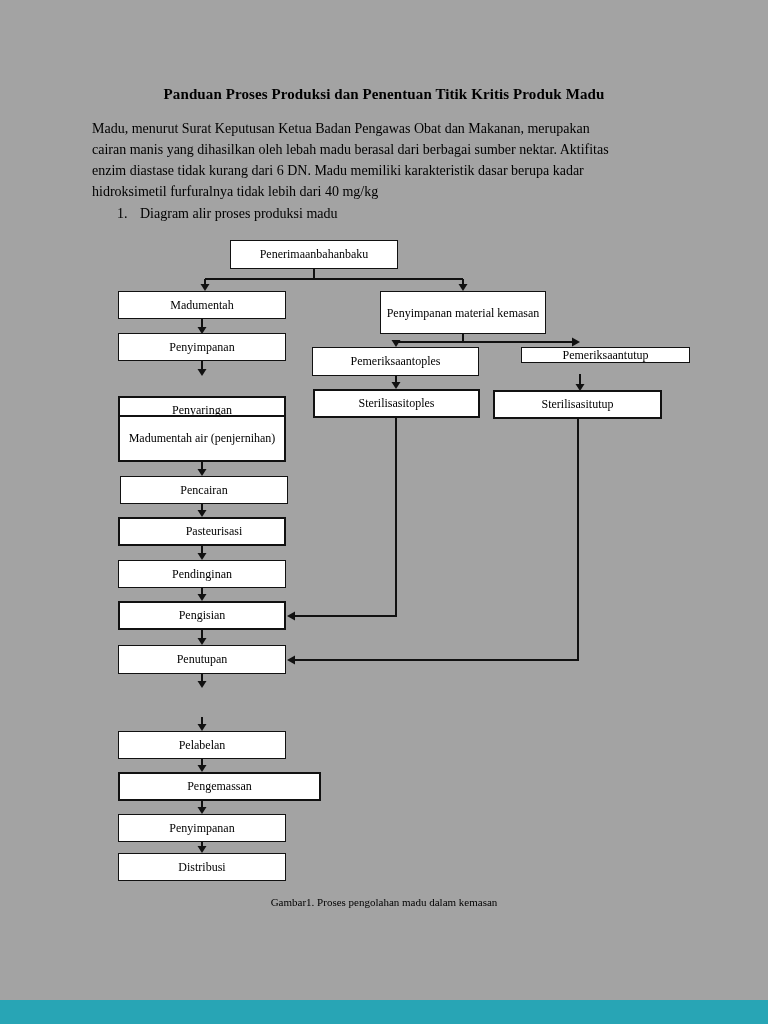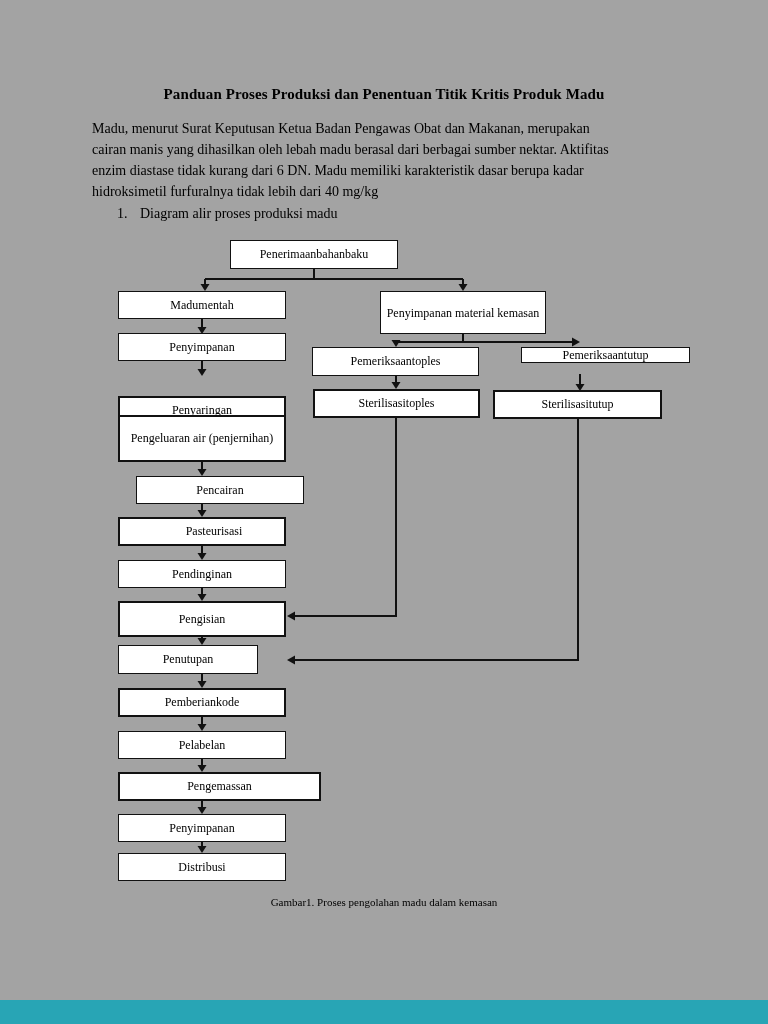--- a/index.html
+++ b/index.html
@@ -28,25 +28,25 @@
     display: flex; align-items: center; justify-content: center;
     font-size: 12px; text-align: center; line-height: 19px;
   }
   .fbox.thick { border-width: 2.4px; }
   
   .b-root   { left: 230px; top: 240px; width: 168px; height: 29px; }
   .b-l0  { left: 118px; top: 291px; width: 168px; height: 28px; }
   .b-l1  { left: 118px; top: 333px; width: 168px; height: 28px; }
   .b-l2  { left: 118px; top: 376px; width: 168px; height: 28px; margin-top: 20px; }
   .b-l3  { left: 118px; top: 415px; width: 168px; height: 47px; }
-  .b-l4  { left: 136px; top: 476px; width: 168px; height: 28px; }
+  .b-l4  { left: 120px; top: 476px; width: 168px; height: 28px; }
   .b-l5  { left: 118px; top: 517px; width: 168px; height: 29px; padding-left: 24px; }
   .b-l6  { left: 118px; top: 560px; width: 168px; height: 28px; }
-  .b-l7  { left: 118px; top: 601px; width: 168px; height: 36px; }
-  .b-l8  { left: 118px; top: 645px; width: 140px; height: 29px; }
+  .b-l7  { left: 118px; top: 601px; width: 168px; height: 29px; }
+  .b-l8  { left: 118px; top: 645px; width: 168px; height: 29px; }
   .b-l9  { left: 118px; top: 688px; width: 168px; height: 29px; }
   .b-l10 { left: 118px; top: 731px; width: 168px; height: 28px; }
   .b-l11 { left: 118px; top: 772px; width: 203px; height: 29px; }
   .b-l12 { left: 118px; top: 814px; width: 168px; height: 28px; }
   .b-l13 { left: 118px; top: 853px; width: 168px; height: 28px; }
   .b-rh  { left: 380px; top: 291px; width: 166px; height: 43px; line-height: 20px; }
   .b-pt  { left: 312px; top: 347px; width: 167px; height: 29px; }
   .b-pu  { left: 521px; top: 347px; width: 169px; height: 16px; }
   .b-st  { left: 313px; top: 389px; width: 167px; height: 29px; }
   .b-su  { left: 493px; top: 390px; width: 169px; height: 29px; }
@@ -104,27 +104,26 @@
         <polygon points="295,611.5 295,620.5 287,616"></polygon>
         <polygon points="295,655.5 295,664.5 287,660"></polygon>
       </g>
     </svg>
 
     <div class="fbox b-root">Penerimaanbahanbaku</div>
 
     <div class="fbox b-l0">Madumentah</div>
     <div class="fbox b-l1">Penyimpanan</div>
     <div class="fbox b-l2 thick">Penyaringan</div>
-    <div class="fbox b-l3 thick">Pengeluaran air (penjernihan)</div>
+    <div class="fbox b-l3 thick">Madumentah air (penjernihan)</div>
     <div class="fbox b-l4">Pencairan</div>
     <div class="fbox b-l5 thick">Pasteurisasi</div>
     <div class="fbox b-l6">Pendinginan</div>
     <div class="fbox b-l7 thick">Pengisian</div>
     <div class="fbox b-l8">Penutupan</div>
-    <div class="fbox b-l9 thick">Pemberiankode</div>
     <div class="fbox b-l10">Pelabelan</div>
     <div class="fbox b-l11 thick">Pengemassan</div>
     <div class="fbox b-l12">Penyimpanan</div>
     <div class="fbox b-l13">Distribusi</div>
 
     <div class="fbox b-rh">Penyimpanan material kemasan</div>
     <div class="fbox b-pt">Pemeriksaantoples</div>
     <div class="fbox b-pu">Pemeriksaantutup</div>
     <div class="fbox b-st thick">Sterilisasitoples</div>
     <div class="fbox b-su thick">Sterilisasitutup</div>

